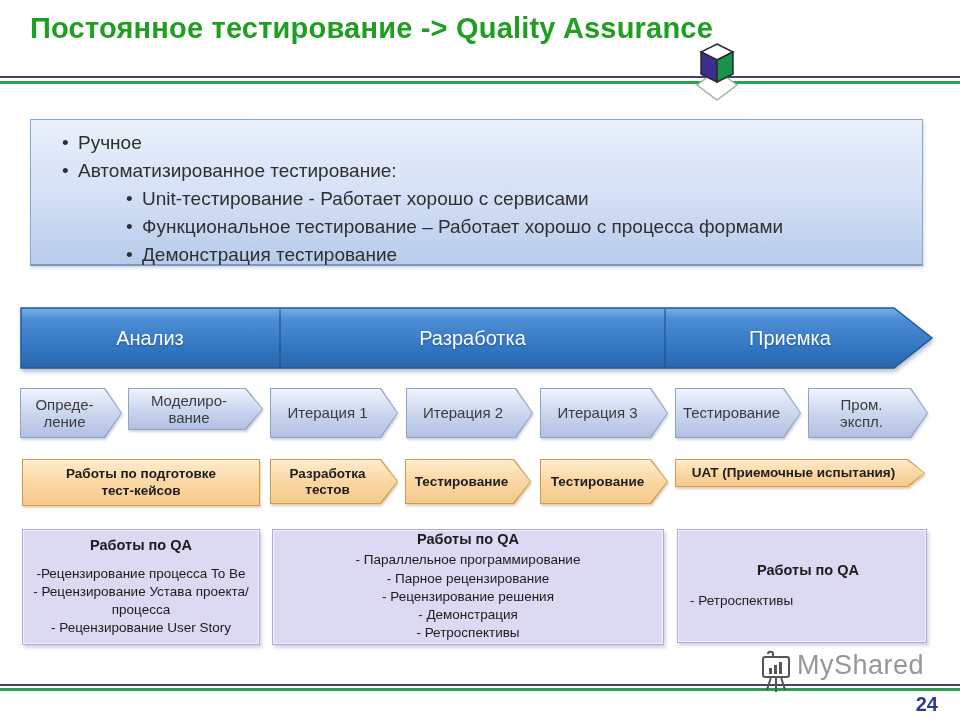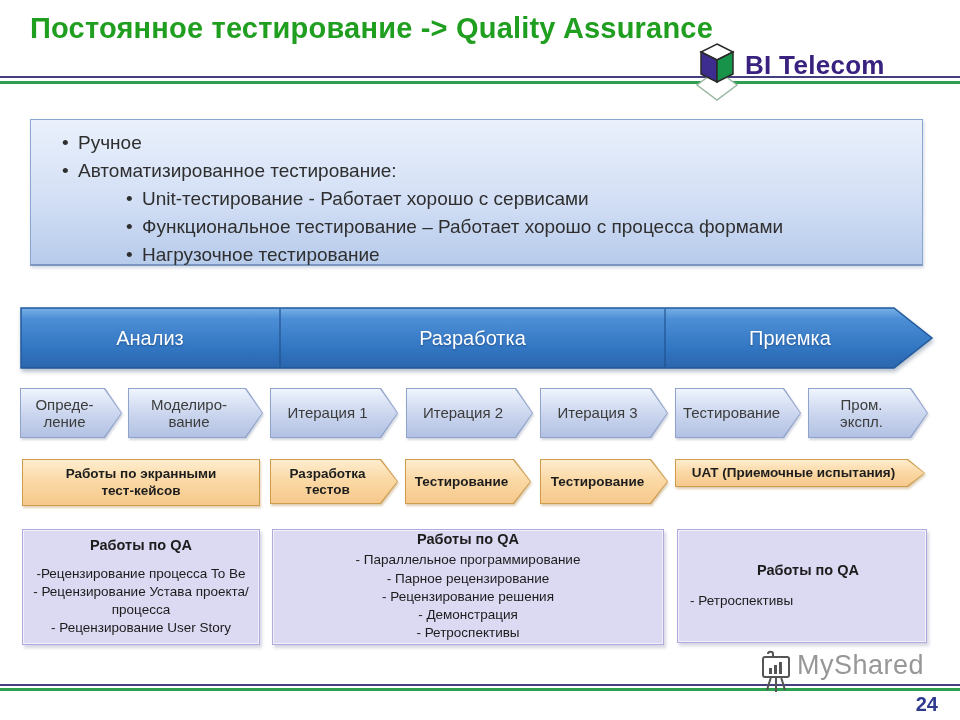--- a/index.html
+++ b/index.html
@@ -80,30 +80,29 @@
   <div class="hline navy"></div>
   <div class="hline green"></div>
 
   <div class="logo">
     <svg width="44" height="62" viewBox="0 0 44 62">
       <polygon points="22,28 42,43 22,58 2,43" fill="#ffffff" stroke="#9ab8a2" stroke-width="1.5"></polygon>
       <polygon points="22,2 38,10 22,18 6,10" fill="#ffffff" stroke="#2a2a2a" stroke-width="1.5"></polygon>
       <polygon points="6,10 22,18 22,40 6,32" fill="#3d2d8f" stroke="#2a2a2a" stroke-width="1.5"></polygon>
       <polygon points="22,18 38,10 38,32 22,40" fill="#17934a" stroke="#2a2a2a" stroke-width="1.5"></polygon>
     </svg>
-    <span class="logo-text">BI Telecom</span>
   </div>
 
   <div class="intro-box">
     <ul>
       <li>Ручное</li>
       <li>Автоматизированное тестирование:</li>
       <li class="lvl2">Unit-тестирование - Работает хорошо с сервисами</li>
       <li class="lvl2">Функциональное тестирование – Работает хорошо с процесса формами</li>
-      <li class="lvl2">Нагрузочное тестирование</li>
+      <li class="lvl2">Демонстрация тестирование</li>
     </ul>
   </div>
 
   <div class="banner">
     <svg width="914" height="62" viewBox="0 0 914 62">
       <defs>
         <linearGradient id="bg1" x1="0" y1="0" x2="0" y2="1">
           <stop offset="0" stop-color="#79b0e7"></stop>
           <stop offset="0.18" stop-color="#4c8fd6"></stop>
           <stop offset="0.7" stop-color="#3174c0"></stop>
@@ -117,21 +116,21 @@
     <div class="seg" style="left:260px;width:385px;">Разработка</div>
     <div class="seg" style="left:645px;width:250px;">Приемка</div>
   </div>
 
   <div class="arr" style="left:20px;top:388px;width:102px;height:50px;">
     <div class="b"></div>
       <div class="f"></div>
       <div class="lbl">Опреде-
 ление</div>
     </div>
-  <div class="arr" style="left:128px;top:388px;width:135px;height:50px;">
+  <div class="arr" style="left:128px;top:388px;width:135px;height:42px;">
     <div class="b"></div>
       <div class="f"></div>
       <div class="lbl">Моделиро-
 вание</div>
     </div>
   <div class="arr" style="left:270px;top:388px;width:128px;height:50px;">
     <div class="b"></div>
       <div class="f"></div>
       <div class="lbl">Итерация 1</div>
     </div>
@@ -150,21 +149,21 @@
       <div class="f"></div>
       <div class="lbl">Тестирование</div>
     </div>
   <div class="arr" style="left:808px;top:388px;width:120px;height:50px;">
     <div class="b"></div>
       <div class="f"></div>
       <div class="lbl">Пром.
 экспл.</div>
     </div>
 
-  <div class="rect-shape" style="left:22px;top:459px;width:236px;height:45px;white-space:pre-line;">Работы по экранными
+  <div class="rect-shape" style="left:22px;top:459px;width:236px;height:45px;white-space:pre-line;">Работы по подготовке
 тест-кейсов</div>
   <div class="arr orange" style="left:270px;top:459px;width:128px;height:45px;">
     <div class="b"></div>
       <div class="f"></div>
       <div class="lbl">Разработка
 тестов</div>
     </div>
   <div class="arr orange" style="left:405px;top:459px;width:126px;height:45px;">
     <div class="b"></div>
       <div class="f"></div>

